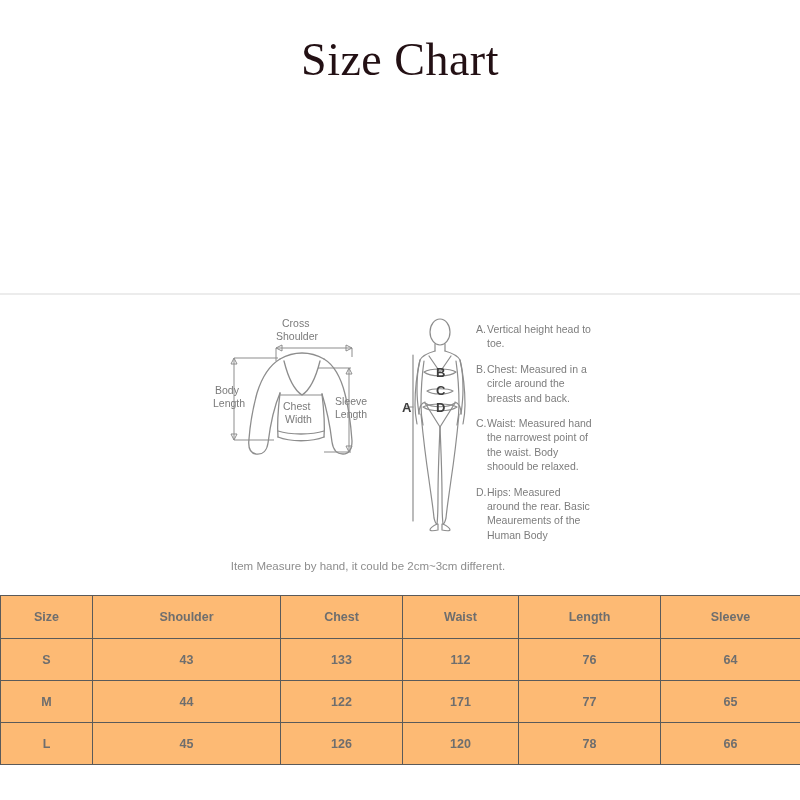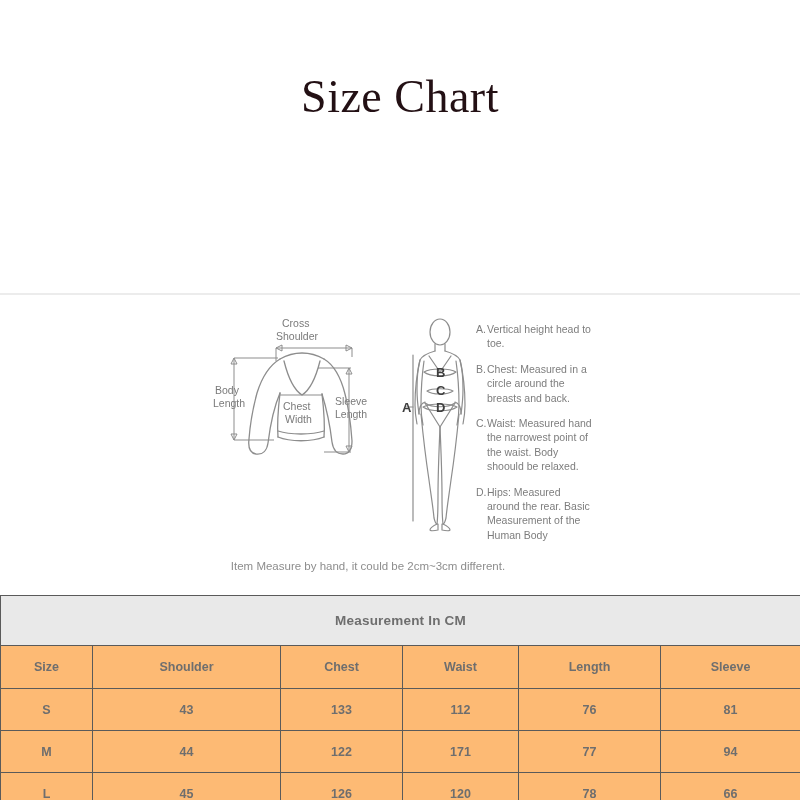--- a/index.html
+++ b/index.html
@@ -13,22 +13,23 @@
     overflow: hidden;
     font-family: "Liberation Sans", sans-serif;
     color: #777777;
     position: relative;
   }
 
   
   .title-band {
     height: 120px;
     display: flex;
-    align-items: flex-end;
+    align-items: flex-start;
     justify-content: center;
+    margin-top: 37px;
   }
   .page-title {
     font-family: "Liberation Serif", serif;
     font-size: 46px;
     letter-spacing: 0.5px;
     color: #231014;
     line-height: 1;
   }
 
   
@@ -253,65 +254,62 @@
     <div class="legend-item">
       <span class="legend-key">B.</span>
       <span class="legend-text">Chest: Measured in a circle around the breasts and back.</span>
     </div>
     <div class="legend-item">
       <span class="legend-key">C.</span>
       <span class="legend-text">Waist: Measured hand the narrowest point of the waist. Body shoould be relaxed.</span>
     </div>
     <div class="legend-item">
       <span class="legend-key">D.</span>
-      <span class="legend-text">Hips: Measured around the rear. Basic Measurement of the Human Body</span>
+      <span class="legend-text">Hips: Measured around the rear. Basic Meaurements of the Human Body</span>
     </div>
   </div>
 </div>
 
 <div class="diagram-note">Item Measure by hand, it could be 2cm~3cm different.</div>
 
 <table class="size-table">
   <colgroup>
     <col class="col-size">
       <col class="col-shoulder">
       <col class="col-chest">
     <col class="col-waist">
       <col class="col-length">
       <col class="col-sleeve">
   </colgroup>
   <thead>
-    <tr class="title-row">
-      <th colspan="6">Measurement In CM</th>
-    </tr>
     <tr class="col-row">
       <th>Size</th>
       <th>Shoulder</th>
       <th>Chest</th>
       <th>Waist</th>
       <th>Length</th>
       <th>Sleeve</th>
     </tr>
   </thead>
   <tbody>
     <tr>
       <td class="size-cell">S</td>
       <td>43</td>
       <td>133</td>
       <td>112</td>
       <td>76</td>
-      <td>81</td>
+      <td>64</td>
     </tr>
     <tr>
       <td class="size-cell">M</td>
       <td>44</td>
       <td>122</td>
       <td>171</td>
       <td>77</td>
-      <td>94</td>
+      <td>65</td>
     </tr>
     <tr>
       <td class="size-cell">L</td>
       <td>45</td>
       <td>126</td>
       <td>120</td>
       <td>78</td>
       <td>66</td>
     </tr>
   </tbody>

